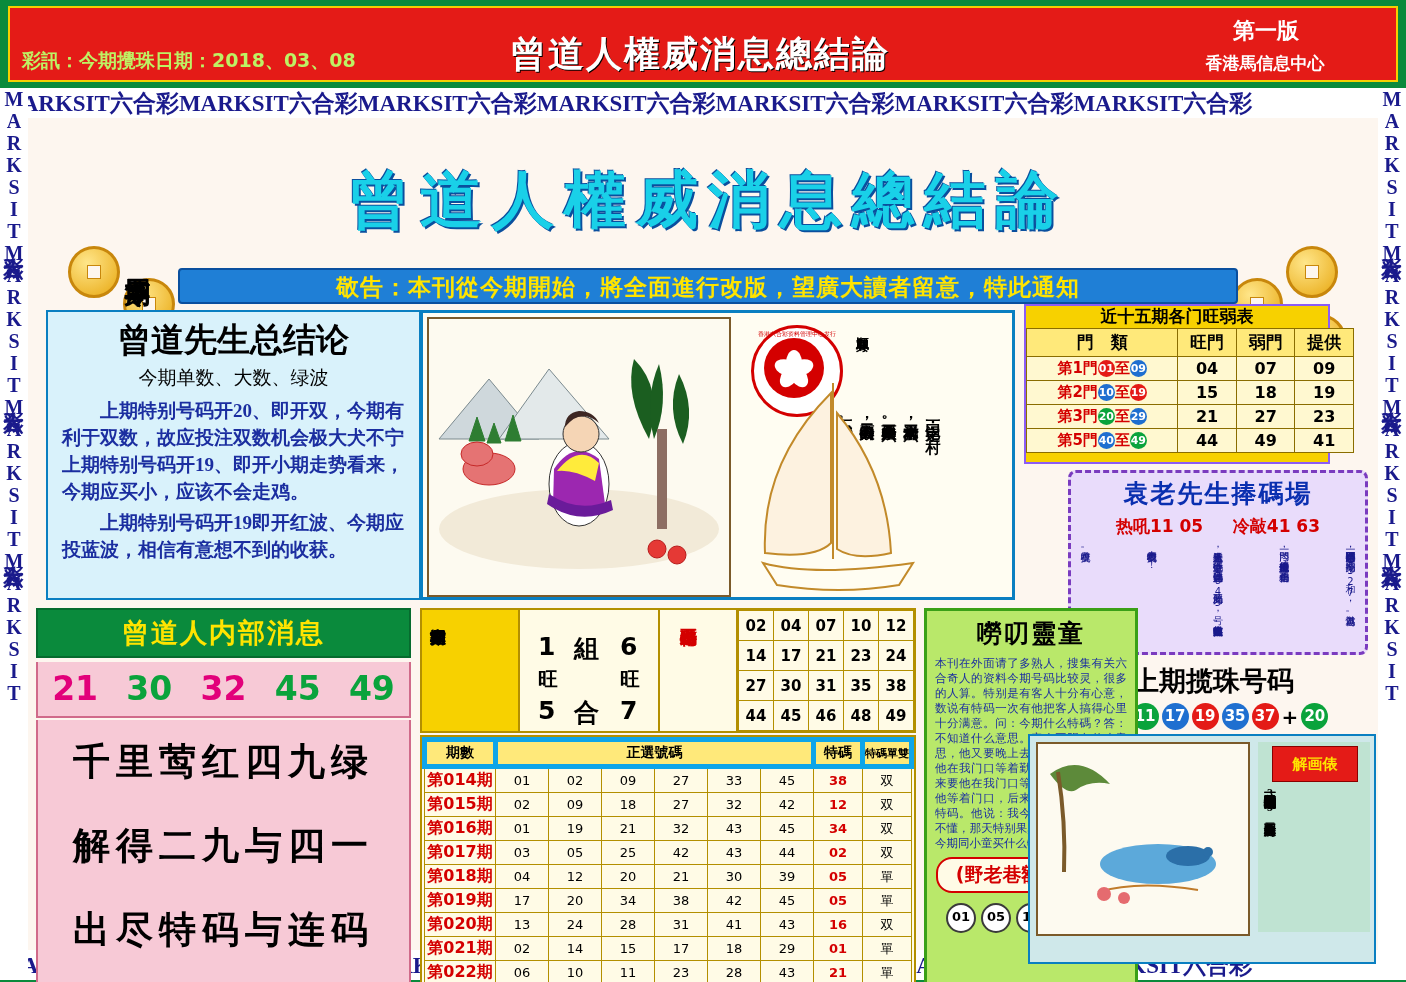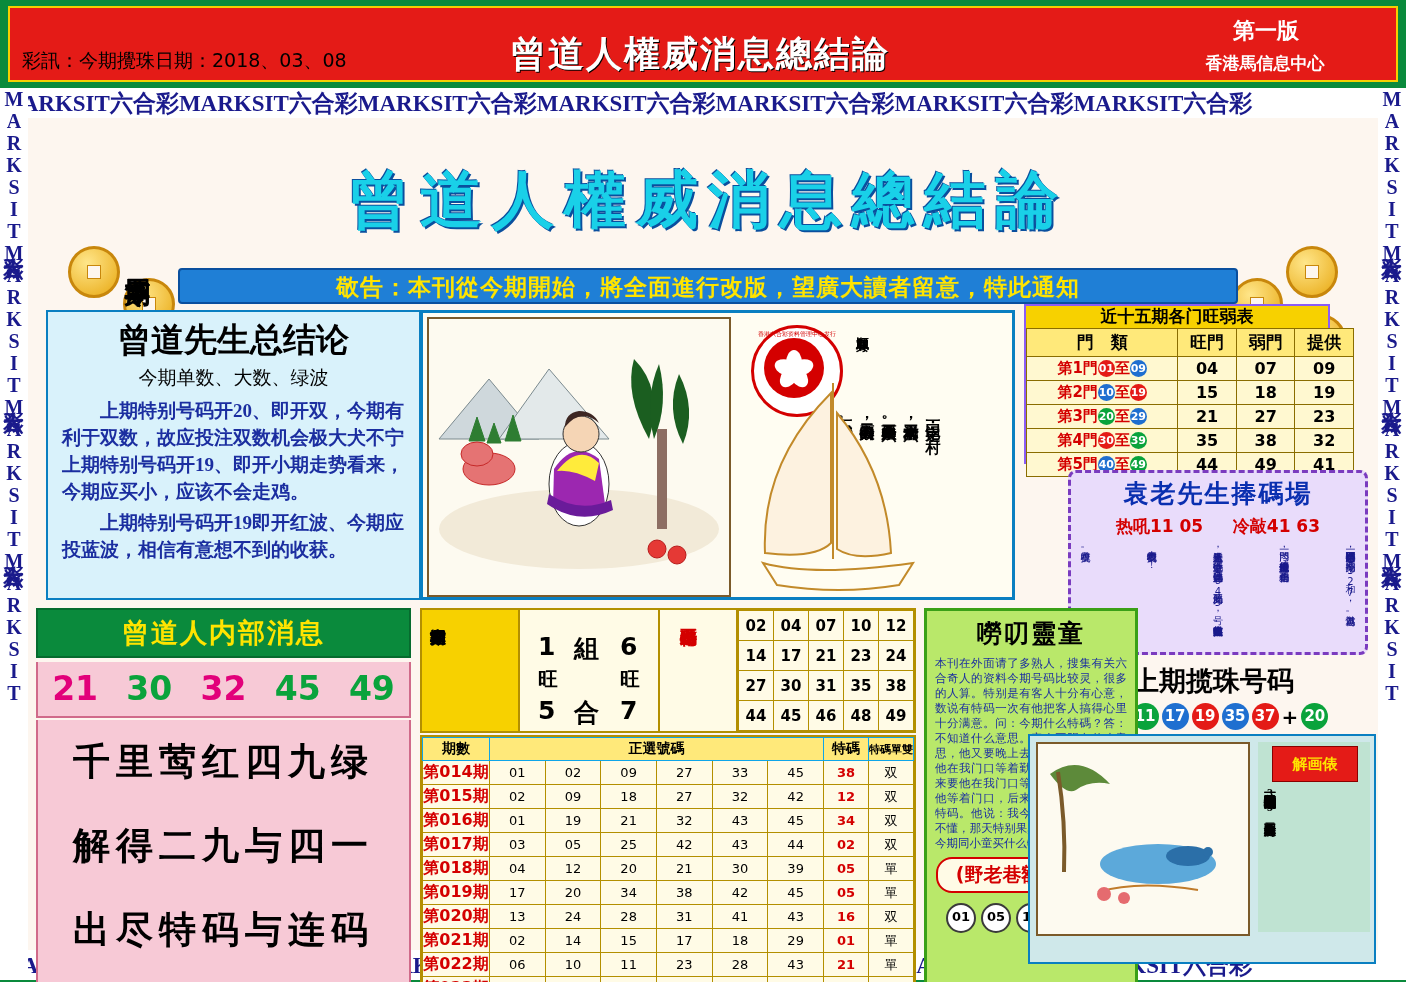--- a/index.html
+++ b/index.html
@@ -1,20 +1,20 @@
 <!DOCTYPE html>
 <html><head>
 <meta charset="utf-8">
 <style>
   html,body{margin:0;padding:0;}
   body{width:1406px;height:982px;background:#0a8a3c;font-family:"DejaVu Sans","Liberation Sans",sans-serif;overflow:hidden;}
   .page{position:relative;width:1406px;height:982px;background:#0a8a3c;box-sizing:border-box;}
   
   .topbar{position:absolute;left:8px;top:6px;width:1390px;height:76px;background:#e41b17;border:2px solid #f5d000;box-sizing:border-box;}
-  .topleft{position:absolute;left:12px;top:40px;font-size:19px;color:#000000;font-weight:normal;white-space:nowrap;}
+  .topleft{position:absolute;left:12px;top:40px;font-size:19px;color:#bef264;font-weight:bold;white-space:nowrap;}
   .topcenter{position:absolute;left:410px;top:22px;width:560px;text-align:center;font-size:36px;font-weight:bold;color:#fff;letter-spacing:2px;
     text-shadow:1px 1px 0 #000;}
   .topright1{position:absolute;right:30px;top:8px;width:200px;text-align:center;font-size:22px;font-weight:bold;color:#fff;}
   .topright2{position:absolute;right:16px;top:44px;width:230px;text-align:center;font-size:17px;font-weight:bold;color:#fff;}
   
   .strip{position:absolute;left:0;width:1406px;height:30px;background:#fff;overflow:hidden;color:#1a1a8c;font-weight:bold;font-size:23px;
      font-family:"Liberation Serif","DejaVu Serif",serif;white-space:nowrap;letter-spacing:0px;}
   .strip.top{top:88px;}
   .strip.bottom{top:950px;}
   .vstrip{position:absolute;top:88px;width:28px;height:892px;overflow:hidden;color:#1a1a8c;font-weight:bold;font-size:20px;
@@ -98,21 +98,21 @@
   .group{left:492px;top:490px;width:140px;height:125px;background:#fffbe6;border:2px solid #b38f00;border-left:none;}
   .group .g{position:absolute;font-size:25px;font-weight:bold;color:#000;}
   .select{left:632px;top:490px;width:78px;height:125px;background:#fffbe6;border:2px solid #b38f00;border-left:none;}
   .select .v{position:absolute;left:18px;top:5px;height:112px;font-size:17px;line-height:20px;color:#d40000;font-weight:bold;}
   .numgrid{left:710px;top:490px;width:178px;height:125px;background:#fffbe6;border:2px solid #b38f00;border-left:none;}
   table.ng{width:100%;height:100%;border-collapse:collapse;}
   table.ng td{border:1px solid #b38f00;text-align:center;font-size:15px;font-weight:bold;color:#000;}
   
   .hist{left:392px;top:617px;width:496px;height:333px;background:#fffbe6;border:2px solid #b38f00;}
   table.hs{width:100%;border-collapse:collapse;}
-  table.hs th{border:1px solid #0ea5e9;font-size:14px;background:#ffe97a;padding:2px 0;color:#000;}
+  table.hs th{border:5px solid #0ea5e9;font-size:14px;background:#ffe97a;padding:2px 0;color:#000;}
   table.hs td{border:1px solid #b38f00;font-size:13px;text-align:center;padding:1px 0;color:#000;}
   table.hs td.per{color:#d40000;font-weight:bold;font-size:16px;}
   table.hs td.sp{color:#d40000;font-weight:bold;}
   .chatbox{left:896px;top:490px;width:214px;height:460px;background:#b9e86a;border:3px solid #3aa017;}
   .chatbox .hd{text-align:center;font-size:25px;font-weight:bold;color:#000;margin-top:6px;letter-spacing:2px;
      font-family:"Liberation Serif","DejaVu Serif",serif;}
   .chatbox .body{margin:6px 8px;font-size:11.5px;line-height:15px;color:#1b2ea0;text-align:justify;}
   .chatbox .quote{margin:6px auto 0;width:186px;text-align:center;font-size:19px;font-weight:bold;color:#d40000;
      border:2px solid #d40000;border-radius:16px;padding:3px 0;background:#fffbe6;}
   .chatbox .balls{display:flex;justify-content:center;gap:5px;margin-top:10px;}
@@ -261,26 +261,20 @@
           <td>18</td>
           <td>19</td>
         </tr>
         <tr>
           <td class="lbl"><span>第3門</span><span class="ball b-green">20</span>至<span class="ball b-blue">29</span></td>
           <td>21</td>
           <td>27</td>
           <td>23</td>
         </tr>
         <tr>
-          <td class="lbl"><span>第4門</span><span class="ball b-red">30</span>至<span class="ball b-green">39</span></td>
-          <td>35</td>
-          <td>38</td>
-          <td>32</td>
-        </tr>
-        <tr>
           <td class="lbl"><span>第5門</span><span class="ball b-blue">40</span>至<span class="ball b-green">49</span></td>
           <td>44</td>
           <td>49</td>
           <td>41</td>
         </tr>
       </tbody>
         </table>
     </div>
 
     <div class="panel oldmr">

